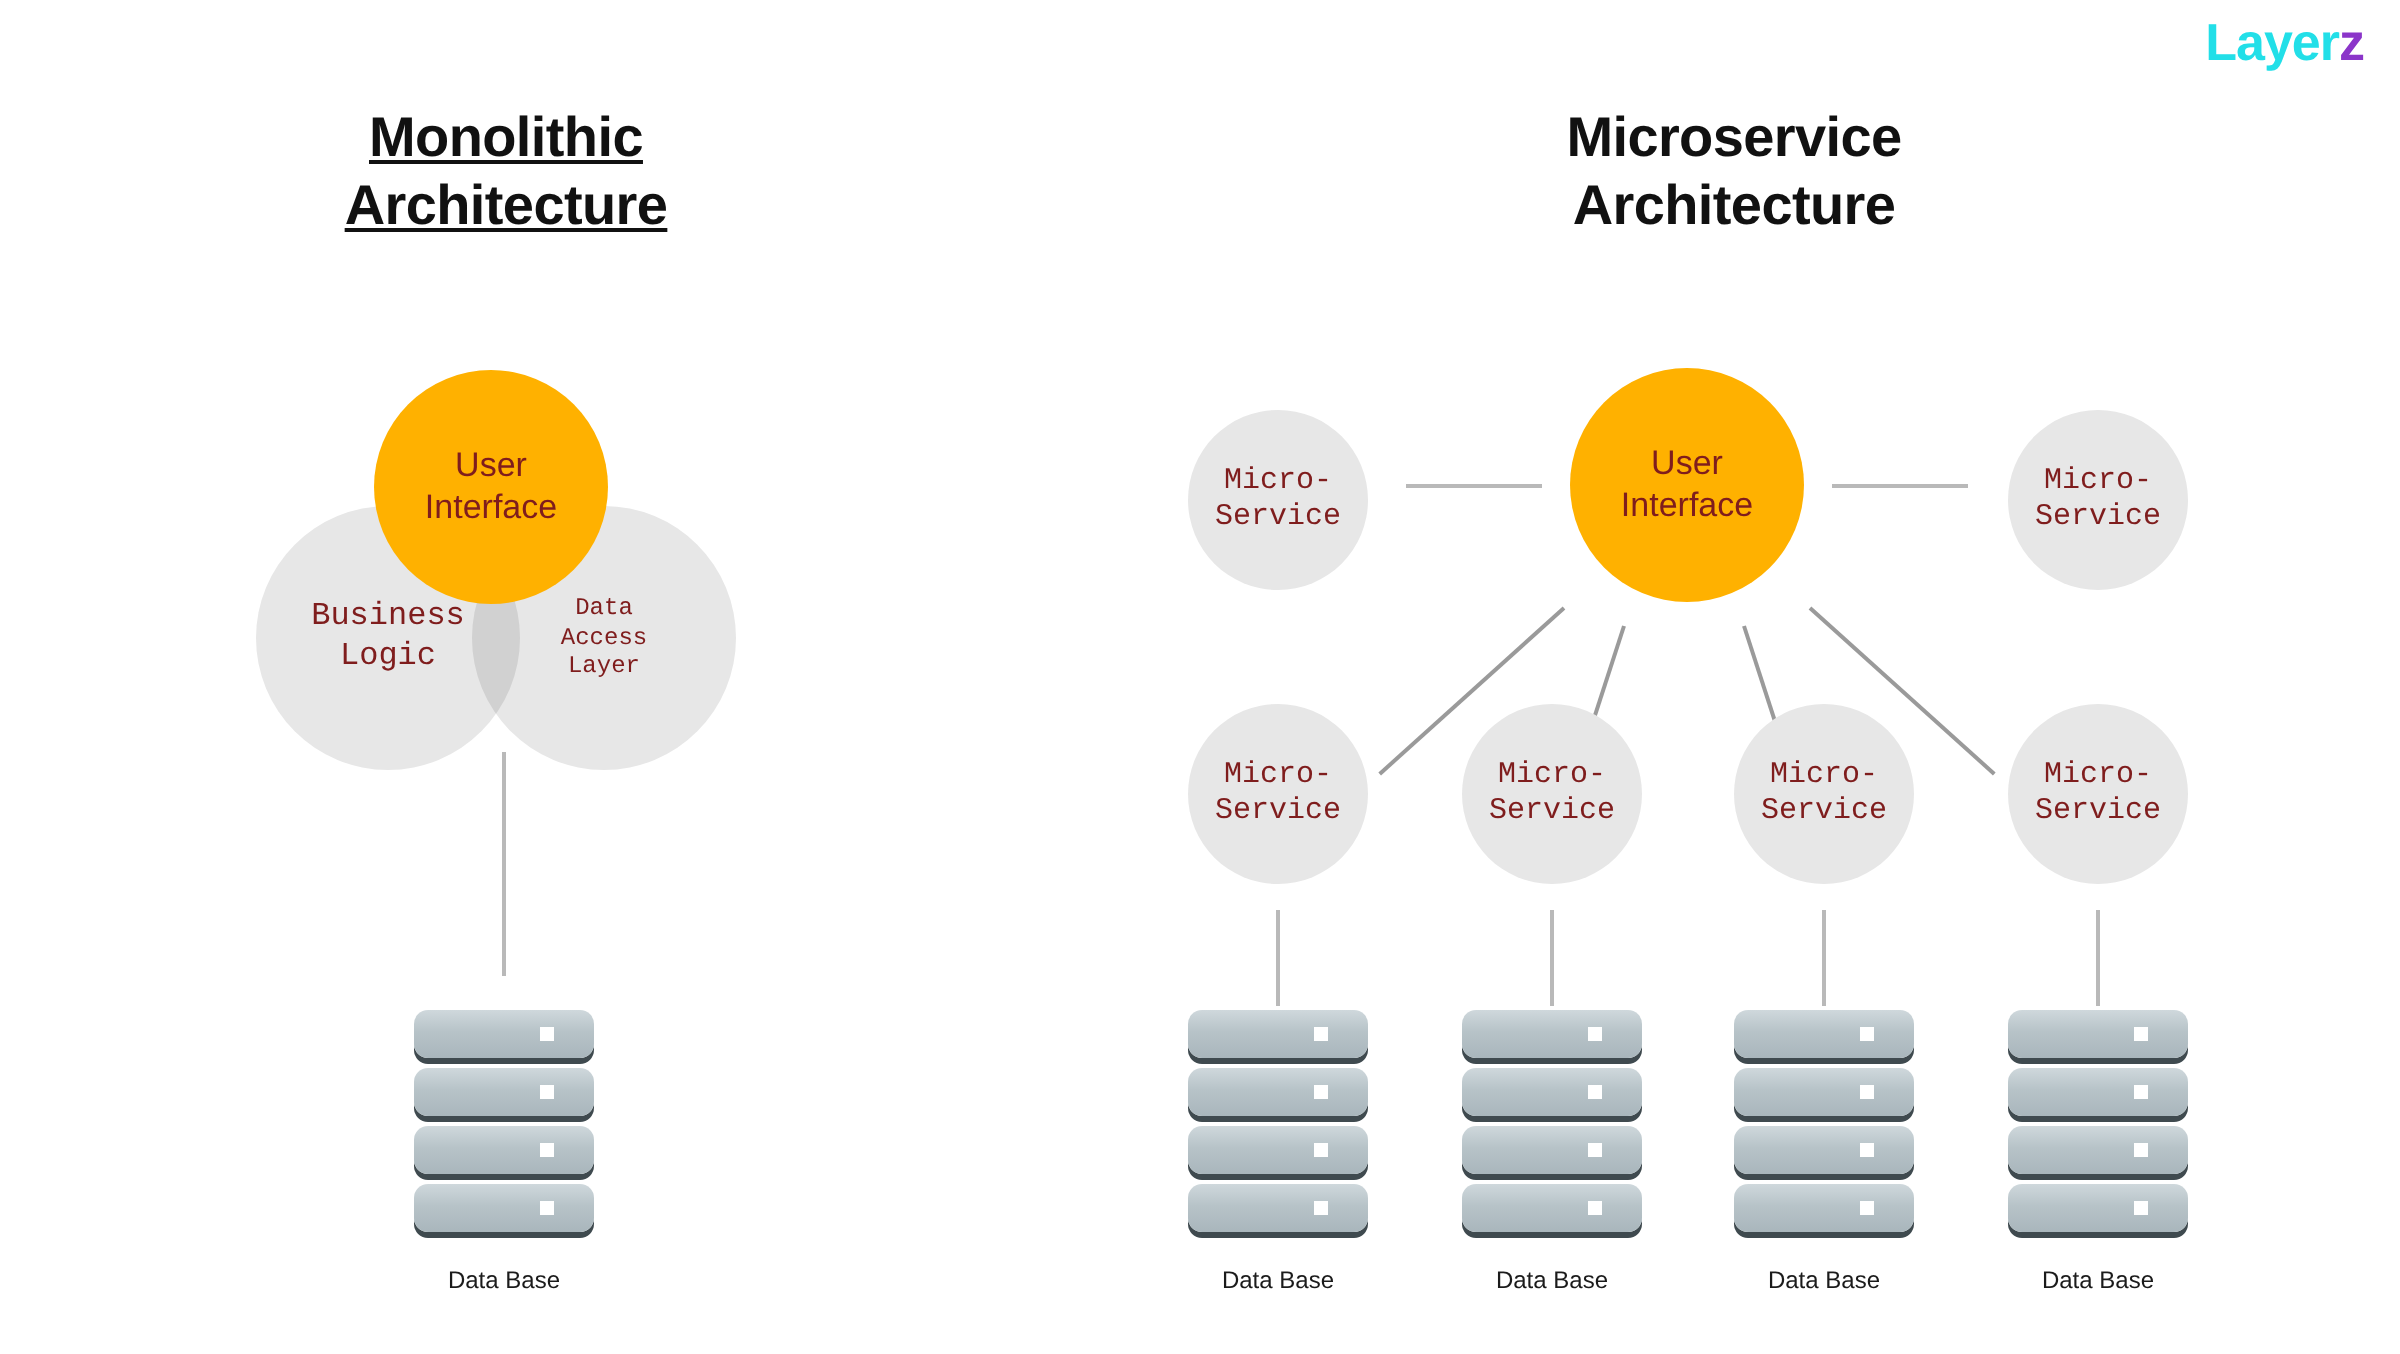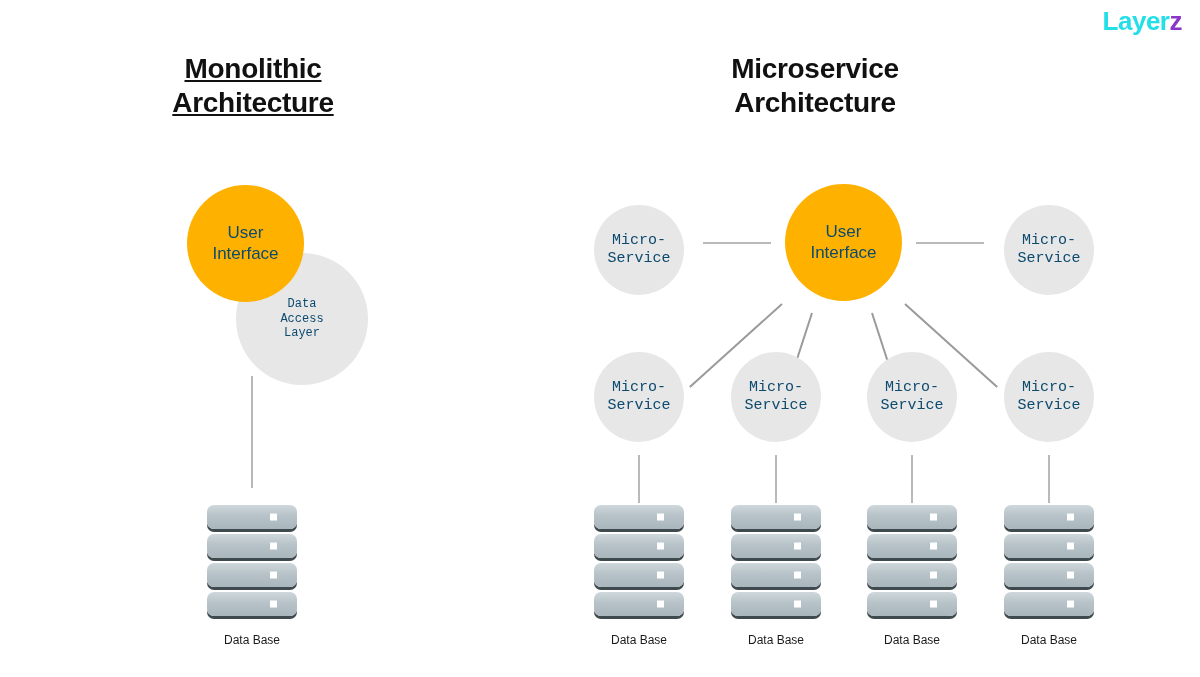--- a/index.html
+++ b/index.html
@@ -30,21 +30,21 @@
     letter-spacing: -0.3px;
     white-space: pre-line;
   }
 
   
   .circle {
     position: absolute;
     border-radius: 50%;
     display: flex; align-items: center; justify-content: center;
     text-align: center;
-    color: #0c4a6e;
+    color: #7f1d1d;
     line-height: 1.22;
     white-space: pre-line;
   }
   .circle.gray   { background: #e7e7e7; font-family: Liberation Mono, monospace; }
   .circle.orange { background: #ffb100; }
   .circle.blend  { mix-blend-mode: multiply; }
 
   
   .line {
     position: absolute;
@@ -86,20 +86,24 @@
 
 <div id="stage">
 
   <div class="logo">
     <span class="a">Layer</span><span class="b">z</span>
   </div>
 
   <div class="sec-title" style="left:98px; top:52px; width:310px;text-decoration:underline;">Monolithic
 Architecture</div>
 
+  <div class="circle gray blend" style="left:128px; top:253px; width:132px; height:132px; font-size:16px;">
+    <span>Business
+Logic</span>
+  </div>
   <div class="circle gray blend" style="left:236px; top:253px; width:132px; height:132px; font-size:12px;">
     <span>Data
 Access
 Layer</span>
   </div>
 
   <div class="circle orange" style="left:187px; top:185px; width:117px; height:117px; font-size:17px;">
     <span>User
 Interface</span>
   </div>
@@ -115,21 +119,21 @@
       </div>
     <div class="slab" style="height:24px;">
         <span class="led"></span>
       </div>
     <div class="slab" style="height:24px;">
         <span class="led"></span>
       </div>
     <div class="db-label" style="top:128px;">Data Base</div>
   </div>
 
-  <div class="sec-title" style="left:660px; top:52px; width:310px;">Microservice
+  <div class="sec-title" style="left:712px; top:52px; width:310px;">Microservice
 Architecture</div>
 
   <div class="circle gray" style="left:594px; top:205px; width:90px; height:90px; font-size:15px;">
     <span>Micro-
 Service</span>
   </div>
   <div class="circle orange" style="left:785px; top:184px; width:117px; height:117px; font-size:17px;">
     <span>User
 Interface</span>
   </div>

